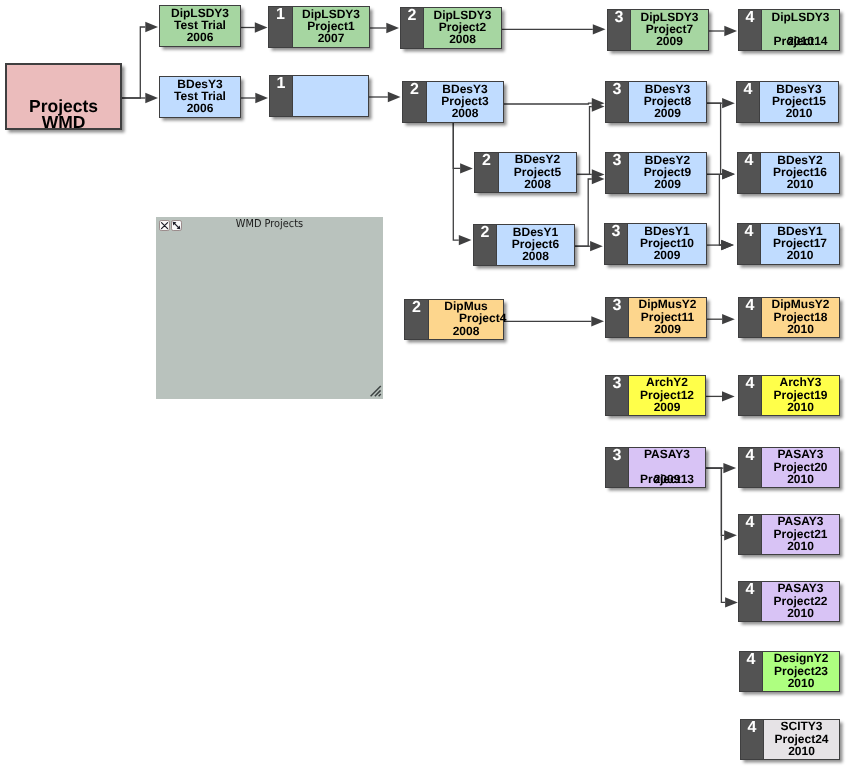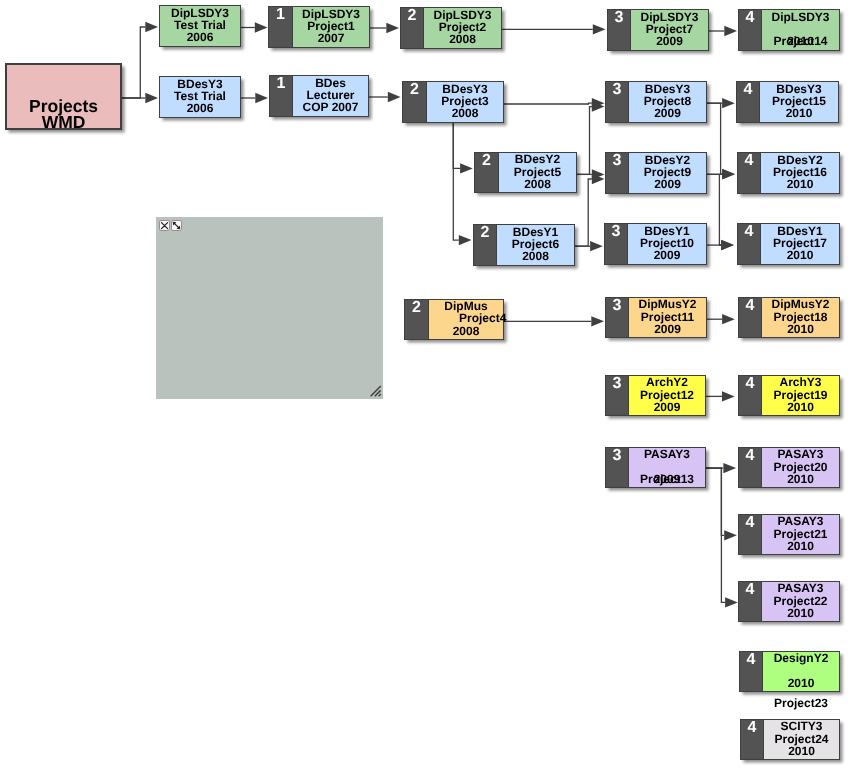--- a/index.html
+++ b/index.html
@@ -179,25 +179,20 @@
     <div class="node" style="left: 268px; top: 6px; width: 102px; height: 42px; background: rgb(166, 214, 161);">
       <div class="badge" style="width: 24px;">1</div>
       <div class="body">
         <div class="ln" style="top: 0.65px;">DipLSDY3</div>
         <div class="ln" style="top: 13.05px;">Project1</div>
         <div class="ln" style="top: 25.45px;">2007</div>
       </div>
     </div>
     <div class="node" style="left: 269px; top: 75px; width: 100px; height: 42px; background: rgb(192, 220, 255);">
       <div class="badge" style="width: 23px;">1</div>
-      <div class="body">
-        <div class="ln" style="top: 0.65px;">BDes</div>
-        <div class="ln" style="top: 13.05px;">Lecturer</div>
-        <div class="ln" style="top: 25.45px;">COP 2007</div>
-      </div>
     </div>
     <div class="node" style="left: 400px; top: 7px; width: 102px; height: 42px; background: rgb(166, 214, 161);">
       <div class="badge" style="width: 23px;">2</div>
       <div class="body">
         <div class="ln" style="top: 0.65px;">DipLSDY3</div>
         <div class="ln" style="top: 13.05px;">Project2</div>
         <div class="ln" style="top: 25.45px;">2008</div>
       </div>
     </div>
     <div class="node" style="left: 402px; top: 81px; width: 102px; height: 42px; background: rgb(192, 220, 255);">
@@ -357,34 +352,35 @@
       <div class="body">
         <div class="ln" style="top: 0.15px;">PASAY3</div>
         <div class="ln" style="top: 12.55px;">Project22</div>
         <div class="ln" style="top: 24.95px;">2010</div>
       </div>
     </div>
     <div class="node" style="left: 739px; top: 651px; width: 101px; height: 41px; background: rgb(174, 255, 128);">
       <div class="badge" style="width: 23px;">4</div>
       <div class="body">
         <div class="ln" style="top: 0.15px;">DesignY2</div>
-        <div class="ln" style="top: 12.55px; margin-top: 32px;">Project23</div>
+        <div class="ln" style="top: 12.55px;">Project23</div>
         <div class="ln" style="top: 24.95px;">2010</div>
       </div>
     </div>
     <div class="node" style="left: 740px; top: 719px; width: 100px; height: 41px; background: rgb(230, 227, 230);">
       <div class="badge" style="width: 23px;">4</div>
       <div class="body">
         <div class="ln" style="top: 0.15px;">SCITY3</div>
         <div class="ln" style="top: 12.55px;">Project24</div>
         <div class="ln" style="top: 24.95px;">2010</div>
       </div>
     </div>
     <div id="note" style="left: 156px; top: 217px; width: 227px; height: 181.5px; background: rgb(185, 194, 189);">
       <div class="titlebar">
+        <div class="title">WMD Projects</div>
         <div class="btn b1">
           <svg width="9" height="9" viewBox="0 0 9 9" style="left:-0.3px;top:-0.4px">
             <path d="M1.5 1.6 L7.6 7.7 M7.6 1.6 L1.5 7.7" stroke="#1d1d28" stroke-width="1.2" fill="none" stroke-linecap="round"></path>
           </svg>
         </div>
         <div class="btn b2">
           <svg width="9" height="9" viewBox="0 0 9 9" style="left:-0.3px;top:-0.4px">
             <path d="M1.9 1.9 L7.1 7.1" stroke="#1d1d28" stroke-width="1.2" fill="none"></path>
             <path d="M0.7 0.7 L4.4 1.25 L1.25 4.4 Z" fill="#1d1d28"></path>
             <path d="M8.3 8.3 L4.6 7.75 L7.75 4.6 Z" fill="#1d1d28"></path>

